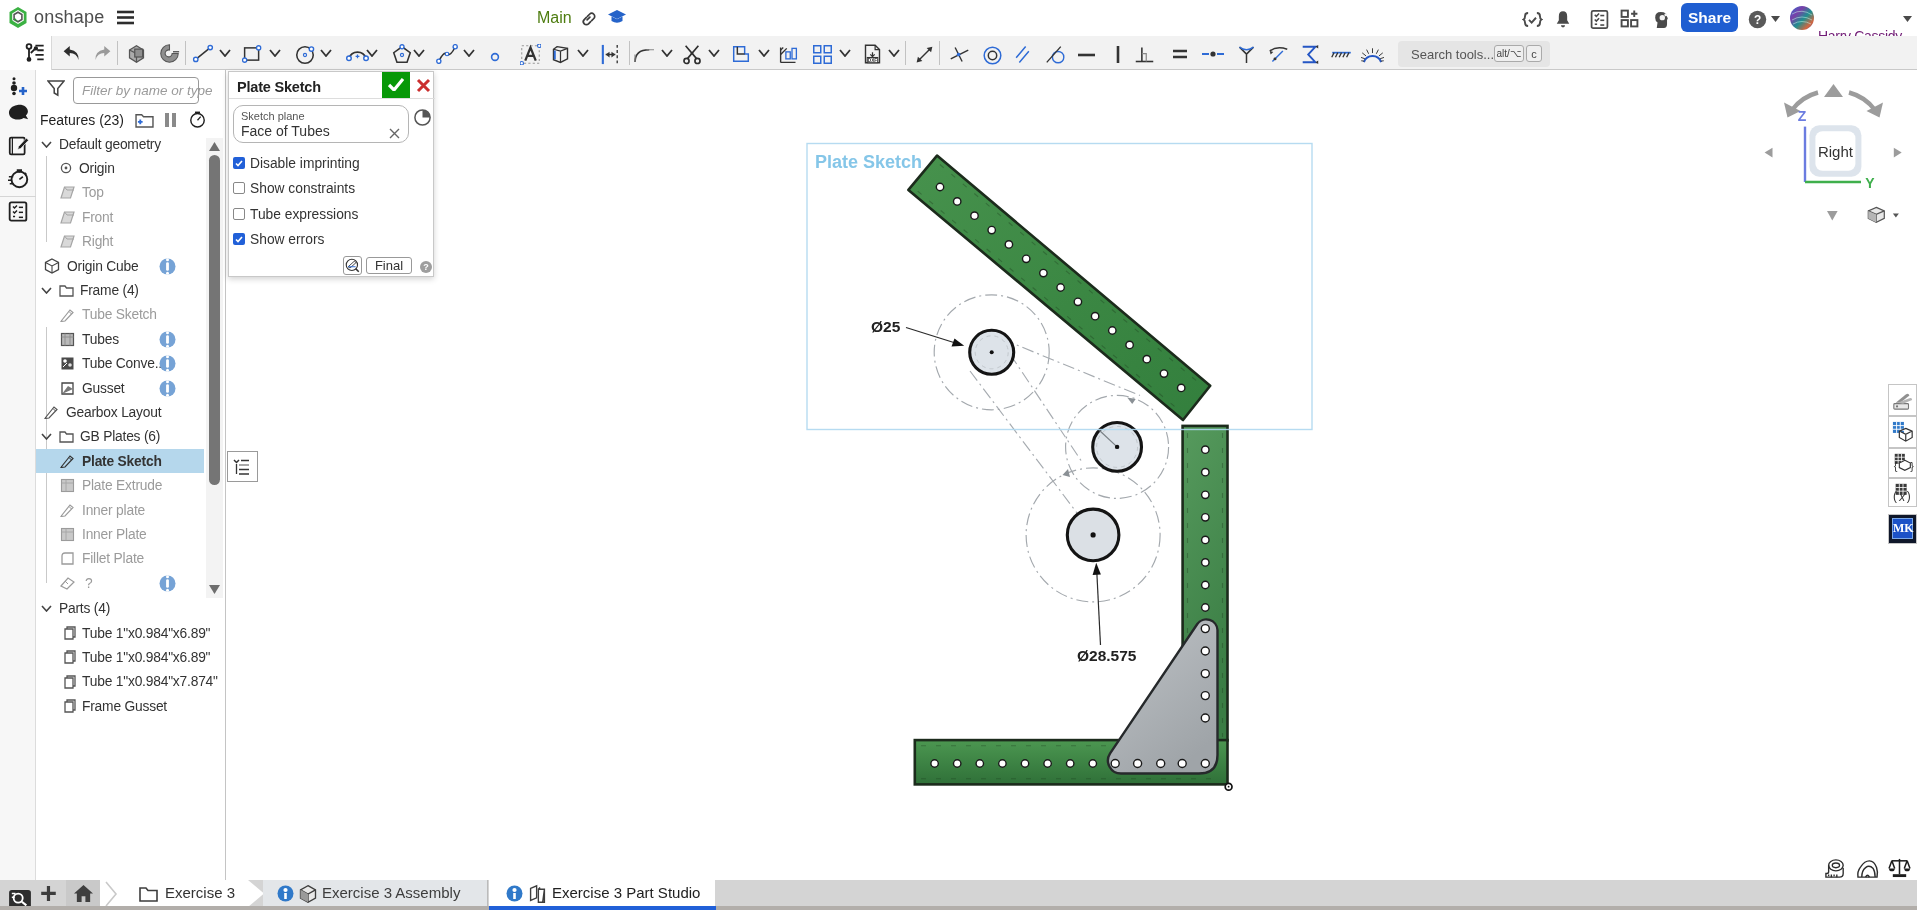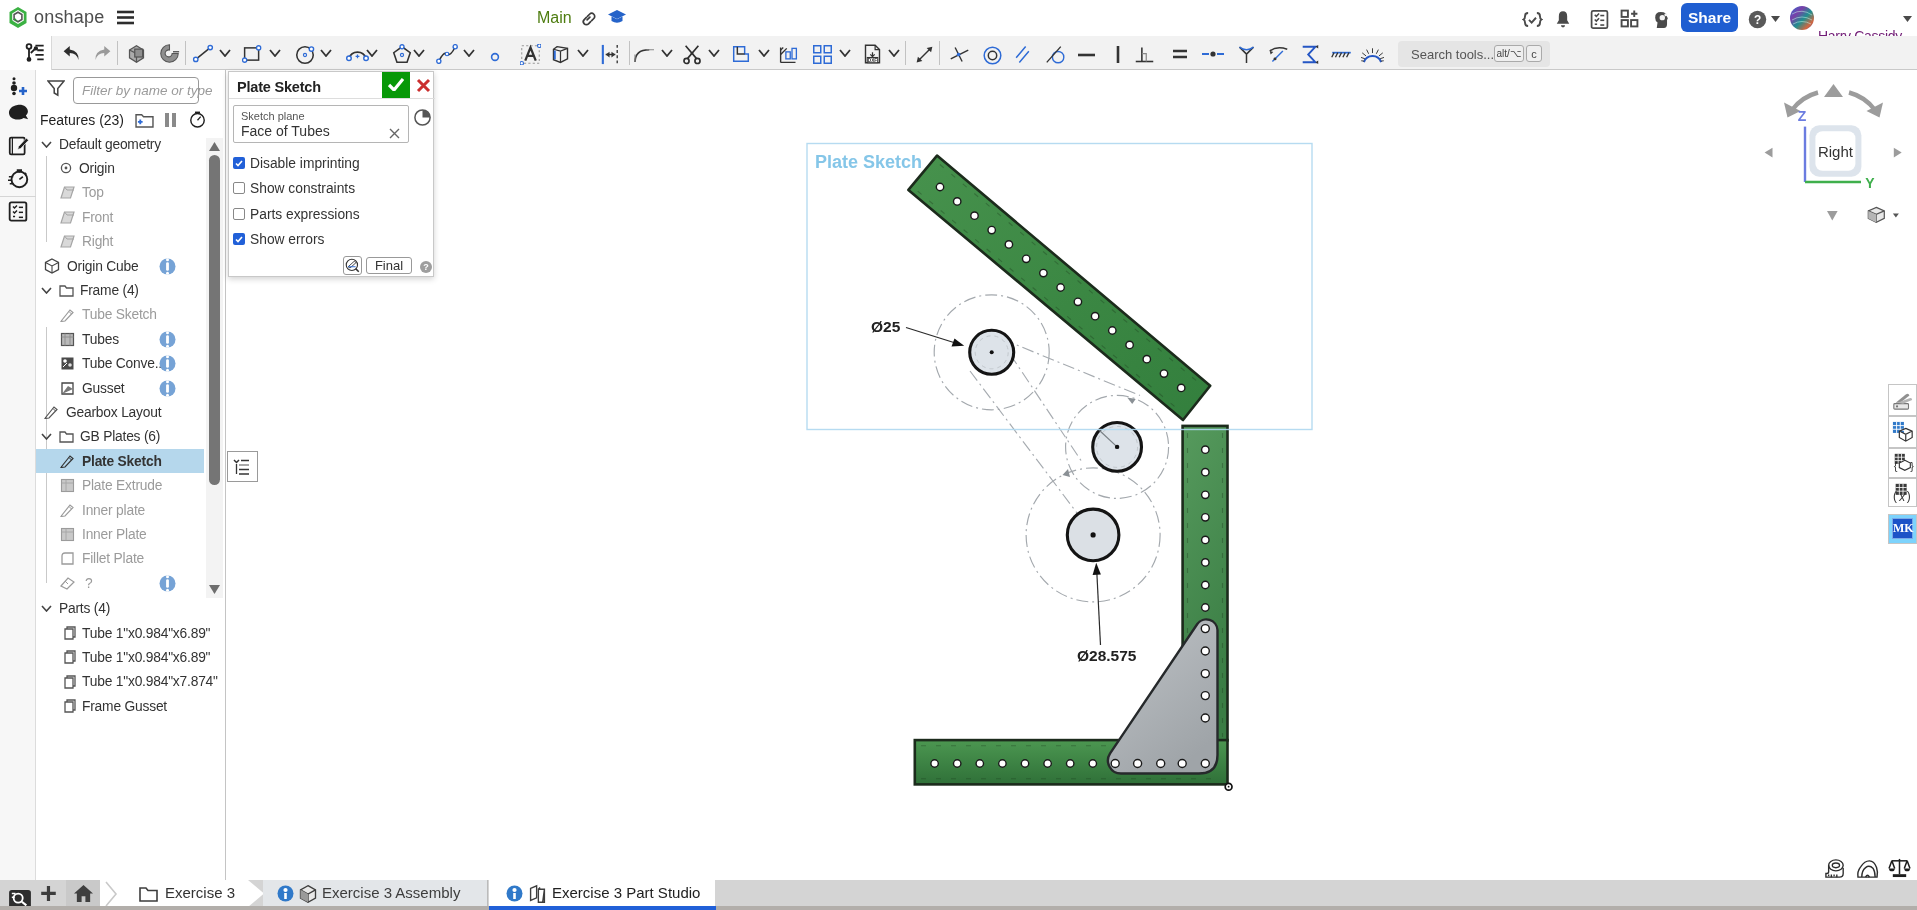--- a/index.html
+++ b/index.html
@@ -704,41 +704,41 @@
  <div class="abs" style="left:8px;top:7px;font-size:14.5px;font-weight:bold;color:#222;letter-spacing:-0.2px">Plate Sketch</div>
  <div class="abs" style="left:153px;top:0;width:28px;height:26px;background:#089808">
   <svg class="abs" style="left:6px;top:6px" width="16" height="13" viewBox="0 0 16 13">
         <path d="M1 7 L6 12 L15 1" fill="none" stroke="#fff" stroke-width="3.2"></path>
       </svg>
  </div>
  <svg class="abs" style="left:187px;top:6px" width="15" height="15" viewBox="0 0 15 15">
       <path d="M2 2 L13 13 M13 2 L2 13" stroke="#cb2f2f" stroke-width="3"></path>
     </svg>
  <div class="abs" style="left:0;top:26px;width:206px;height:1px;background:#ddd"></div>
- <div class="abs" style="left:4px;top:33px;width:176px;height:38px;border:1px solid #b5b5b5;border-radius:2px">
+ <div class="abs" style="left:4px;top:33px;width:176px;height:38px;border:1px solid #b5b5b5;border-radius:10px">
   <span class="abs" style="left:7px;top:4px;font-size:11px;color:#555">Sketch plane</span>
   <span class="abs" style="left:7px;top:17px;font-size:14px;color:#333">Face of Tubes</span>
   <svg class="abs" style="left:155px;top:22px" width="11" height="11" viewBox="0 0 11 11">
         <path d="M1 1 L10 10 M10 1 L1 10" stroke="#666" stroke-width="1.4"></path>
       </svg>
  </div>
  <svg class="abs" style="left:185px;top:37px" width="17" height="17" viewBox="0 0 17 17">
       <circle cx="8.5" cy="8.5" r="7.6" fill="#fff" stroke="#555" stroke-width="1.5"></circle>
       <path d="M8.5 8.5 L8.5 0.9 A7.6 7.6 0 0 1 16.1 8.5 Z" fill="#555"></path>
     </svg>
  <div class="abs" style="left:4px;top:85px;width:12px;height:12px;background:#2160d8;border-radius:2px">
       <svg class="abs" style="left:2px;top:3px" width="8" height="7" viewBox="0 0 8 7">
         <path d="M1 3.5 L3 5.5 L7 1" fill="none" stroke="#fff" stroke-width="1.6"></path>
       </svg>
     </div>
  <span class="abs" style="left:21px;top:84px;font-size:13.8px;color:#333">Disable imprinting</span>
  <div class="abs" style="left:4px;top:110px;width:12px;height:12px;background:#fff;border:1px solid #888;border-radius:2px"></div>
  <span class="abs" style="left:21px;top:109px;font-size:13.8px;color:#333">Show constraints</span>
  <div class="abs" style="left:4px;top:136px;width:12px;height:12px;background:#fff;border:1px solid #888;border-radius:2px"></div>
- <span class="abs" style="left:21px;top:135px;font-size:13.8px;color:#333">Parts expressions</span>
+ <span class="abs" style="left:21px;top:135px;font-size:13.8px;color:#333">Tube expressions</span>
  <div class="abs" style="left:4px;top:161px;width:12px;height:12px;background:#2160d8;border-radius:2px">
       <svg class="abs" style="left:2px;top:3px" width="8" height="7" viewBox="0 0 8 7">
         <path d="M1 3.5 L3 5.5 L7 1" fill="none" stroke="#fff" stroke-width="1.6"></path>
       </svg>
     </div>
  <span class="abs" style="left:21px;top:160px;font-size:13.8px;color:#333">Show errors</span>
  <div class="abs" style="left:114px;top:184px;width:19px;height:19px;border:1px solid #999;border-radius:3px;background:#fff">
   <svg class="abs" style="left:1px;top:1px" width="15" height="15" viewBox="0 0 24 24">
         <circle cx="11" cy="11" r="9" fill="none" stroke="#333" stroke-width="1.8"></circle>
         <path d="M5 14 L15 5 l2.5 2.5 L8 16 Z" fill="#fff" stroke="#333" stroke-width="1.4"></path>
@@ -820,21 +820,21 @@
   <svg class="abs" style="left:3px;top:3px" width="22" height="22" viewBox="0 0 24 24">
         <rect x="4" y="2" width="12" height="12" fill="#3b3b3b"></rect>
         <g stroke="#fff" stroke-width="0.9">
           <path d="M4 6 h12 M4 10 h12 M8 2 v12 M12 2 v12"></path>
         </g>
         <text x="1" y="20" font-size="13" fill="#333">(</text>
         <text x="8" y="21" font-size="13" font-style="italic" fill="#333">x</text>
         <text x="16" y="20" font-size="13" fill="#333">)</text>
       </svg>
  </div>
- <div class="abs" style="left:1888px;top:514px;width:29px;height:30px;background:#7dd3fc;border:1px solid #c5c5c5;z-index:5">
+ <div class="abs" style="left:1888px;top:514px;width:29px;height:30px;background:#0f172a;border:1px solid #c5c5c5;z-index:5">
   <div class="abs" style="left:3px;top:3px;width:21px;height:21px;background:#1c52c7;border:1.5px solid #7aa8e8;color:#fff;font-size:12px;font-weight:bold;text-align:center;line-height:19px;font-family:'Liberation Serif',serif">MK</div>
  </div>
 
  <svg class="abs" style="left:1824px;top:859px;z-index:5" width="22" height="20" viewBox="0 0 24 22">
       <g fill="none" stroke="#2d2d2d" stroke-width="1.5">
         <ellipse cx="13" cy="7" rx="8" ry="6"></ellipse>
         <ellipse cx="13" cy="7" rx="4" ry="2.6"></ellipse>
         <path d="M5 7 V14 Q5 16 3 16 H2 V20 H17 Q21 20 21 16 V10"></path>
         <path d="M5 17 v2 M8 17 v3 M11 17 v2 M14 17 v3"></path>
       </g>

